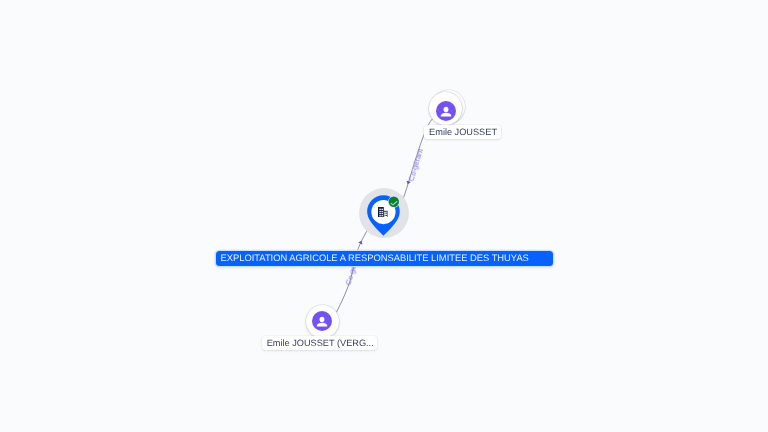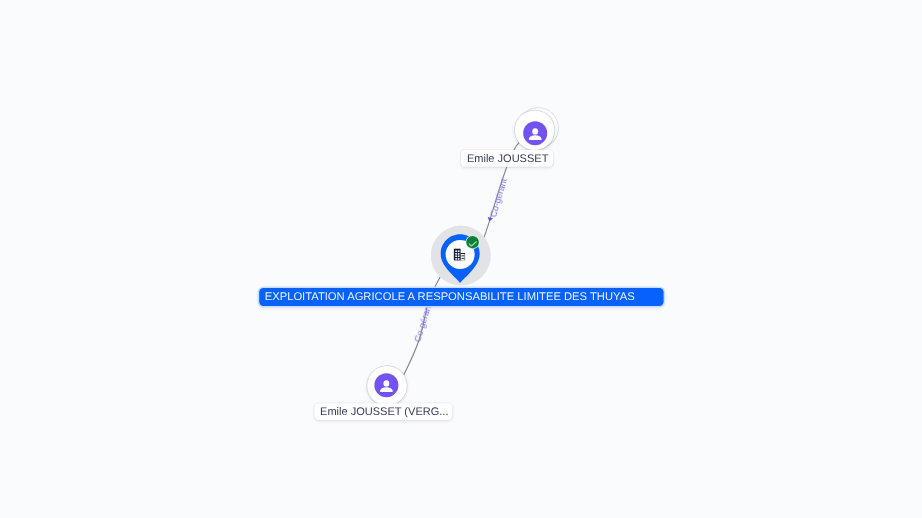--- a/index.html
+++ b/index.html
@@ -58,21 +58,21 @@
 
   <div class="person" style="left:0;top:0;">
     <div class="pcircle back" style="left:432.2px;top:89.8px;"></div>
     <div class="pcircle" style="left:429.4px;top:91.9px;"></div>
     <div class="avatar" style="left:436.4px;top:100.6px;width:20px;height:20px;background:#7352f0;">
       <svg width="20" height="20" viewBox="0 0 40 40" fill="#ffffff" style="display:block">
         <ellipse cx="20" cy="17.0" rx="4.9" ry="5.3"></ellipse>
         <path d="M20 23.3c-5.9 0-9.9 2.5-10.3 5.6l-0.2 2.3h21l-0.2-2.3c-0.4-3.1-4.4-5.6-10.3-5.6z"></path>
       </svg>
     </div>
-    <div class="plabel" style="left:384px;top:124.7px;">Emile JOUSSET</div>
+    <div class="plabel" style="left:424px;top:124.7px;">Emile JOUSSET</div>
   </div>
 
   <div class="person" style="left:0;top:0;">
     <div class="pcircle" style="left:305.9px;top:304.9px;"></div>
     <div class="avatar" style="left:312.4px;top:311.3px;width:20px;height:20px;background:#7352f0;">
       <svg width="20" height="20" viewBox="0 0 40 40" fill="#ffffff" style="display:block">
         <ellipse cx="20" cy="17.0" rx="4.9" ry="5.3"></ellipse>
         <path d="M20 23.3c-5.9 0-9.9 2.5-10.3 5.6l-0.2 2.3h21l-0.2-2.3c-0.4-3.1-4.4-5.6-10.3-5.6z"></path>
       </svg>
     </div>
@@ -112,16 +112,16 @@
         </g>
       </svg>
     </div>
     <div style="position:absolute;left:387.0px;top:194.9px;">
       <svg width="13.6" height="13.6" viewBox="0 0 34 34" style="display:block">
         <circle cx="17" cy="17" r="14.6" fill="#d8f2e2"></circle>
         <circle cx="17" cy="17" r="13.0" fill="#0d7e37"></circle>
         <path d="M10.3 20.8 L14.8 24.8 L24.8 16.3" fill="none" stroke="#8fddab" stroke-width="2.7" stroke-linecap="round" stroke-linejoin="round"></path>
       </svg>
     </div>
-    <div id="company-label" style="left:215.6px;top:240px;">EXPLOITATION AGRICOLE A RESPONSABILITE LIMITEE DES THUYAS</div>
+    <div id="company-label" style="left:215.6px;top:251px;">EXPLOITATION AGRICOLE A RESPONSABILITE LIMITEE DES THUYAS</div>
   </div>
 
 </div>
 
 </body></html>

